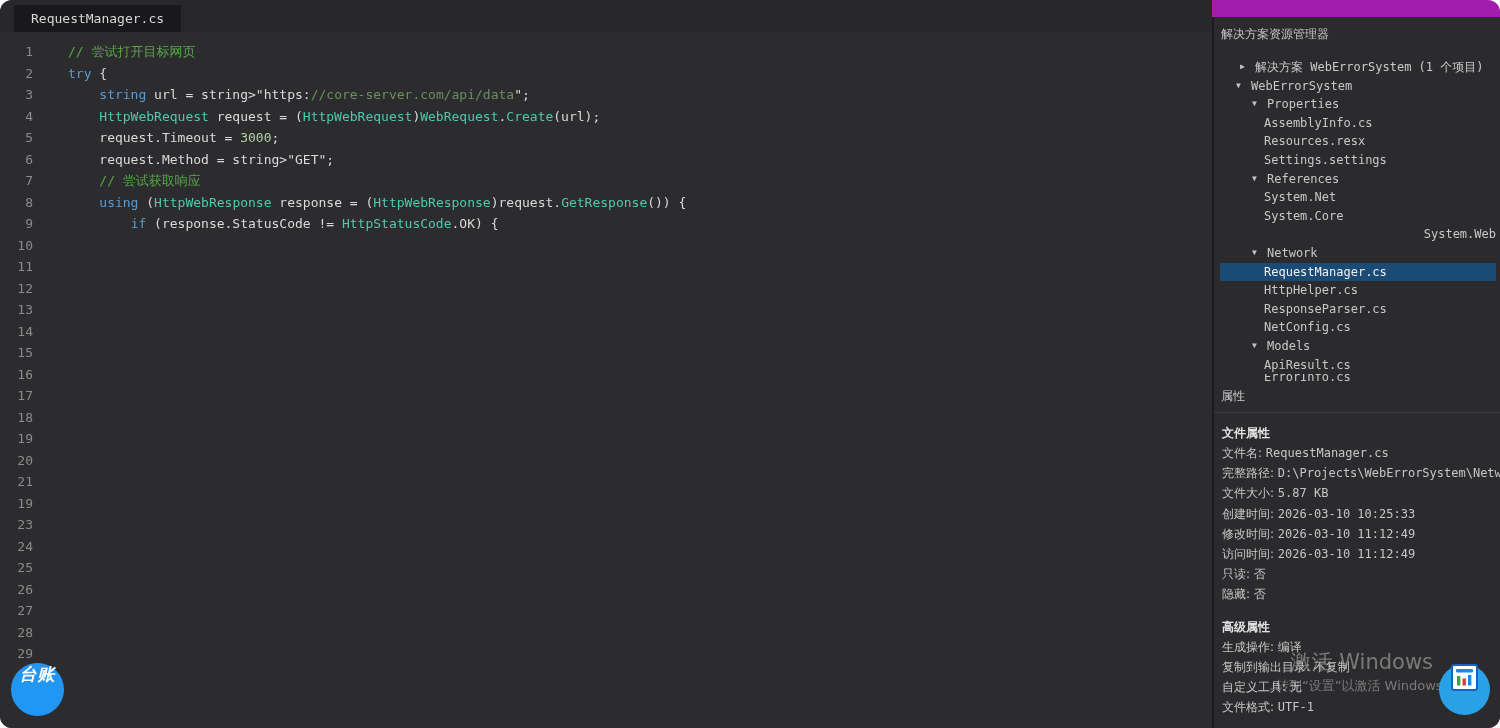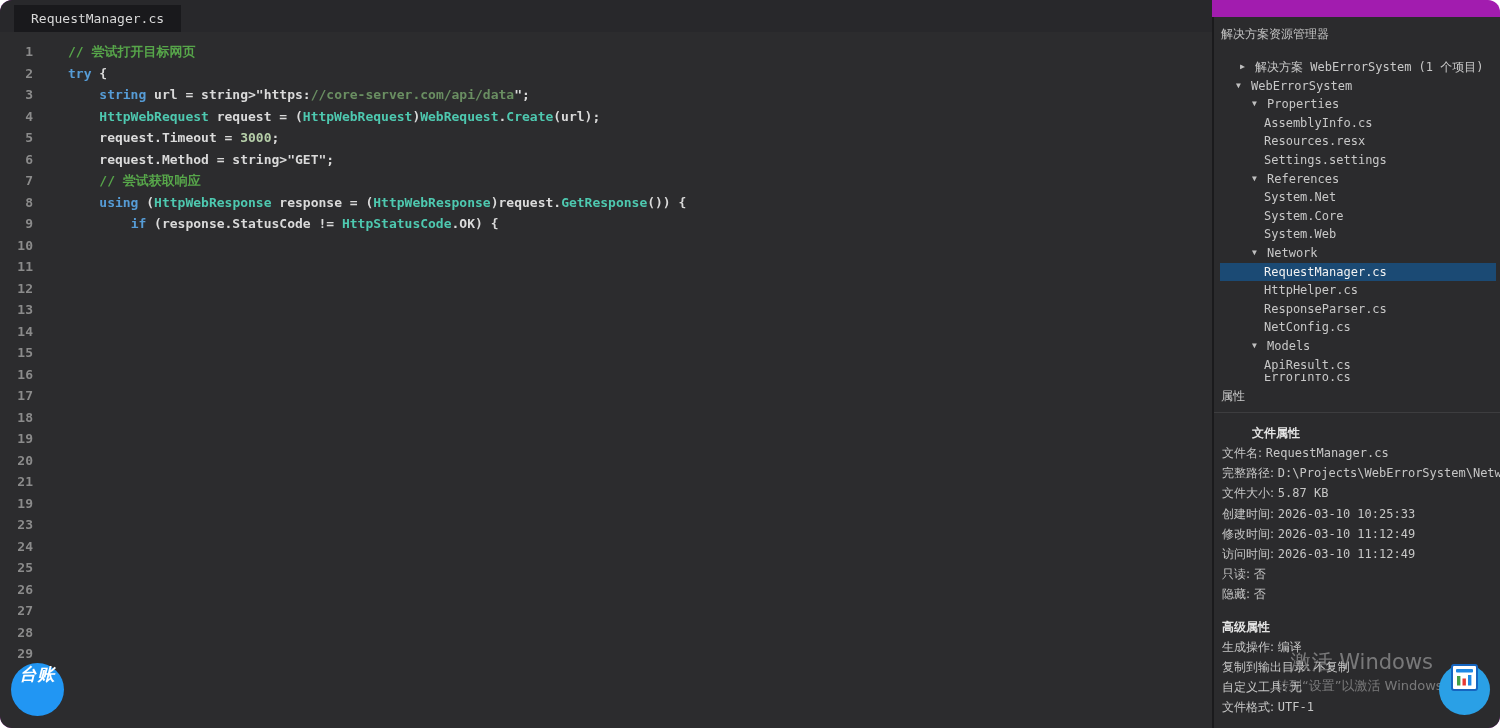--- a/index.html
+++ b/index.html
@@ -4,41 +4,41 @@
 <style>
   html,body{margin:0;padding:0;background:#ffffff;width:1500px;height:728px;font-family:"DejaVu Sans","Liberation Sans",sans-serif;}
   .window{position:absolute;left:0;top:0;width:1500px;height:728px;border-radius:12px;overflow:hidden;background:#a21caf;}
 
   
   .tabbar{position:absolute;left:0;top:0;right:288px;height:32px;background:#28282b;}
   .tab{position:absolute;left:14px;top:5px;height:27px;background:#19191c;color:#d8d8d8;
        font-family:"DejaVu Sans Mono","Liberation Mono",monospace;font-size:13px;line-height:27px;padding:0 17px;}
 
   
-  .editor{position:absolute;left:0;top:32px;width:1212px;bottom:0;background:#2c2c2e;padding-top:9px;box-sizing:border-box;overflow:hidden;font-weight:bold;}
+  .editor{position:absolute;left:0;top:32px;width:1212px;bottom:0;background:#2c2c2e;padding-top:9px;box-sizing:border-box;overflow:hidden;}
   .code-row{height:21.5px;line-height:21.5px;font-family:"DejaVu Sans Mono","Liberation Mono",monospace;font-size:13px;white-space:pre;}
   .ln{display:inline-block;width:33px;text-align:right;color:#8b8b8b;}
   .code-text{margin-left:35px;}
   .tok-k{color:#569cd6}.tok-t{color:#4ec9b0}.tok-p{color:#dadada}.tok-c{color:#57a64a}.tok-u{color:#6a8f62}.tok-n{color:#b5cea8}
 
   
   .sidebar{position:absolute;top:17px;right:0;width:288px;height:728px;background:#2b2b2d;border-left:2px solid #1a1a1c;box-sizing:border-box;}
   .se-header{height:32px;line-height:34px;padding-left:7px;color:#c2c2c2;font-size:12px;}
   .tree{position:absolute;left:0;top:41px;right:0;}
   .tree-row{display:flex;align-items:center;height:18.6px;line-height:18.6px;margin:0 4px 0 6px;color:#c8c8c8;
             font-family:"DejaVu Sans Mono","Liberation Mono",monospace;font-size:12px;white-space:nowrap;overflow:hidden;}
   .tree-row .arrow{display:inline-block;width:15px;font-size:8px;color:#c0c0c0;flex:0 0 15px;}
   .tree-row.selected{background:#1b4a74;color:#f2f2f2;}
   .tree-row.partial{height:7px;}
 
   .props-title{position:absolute;left:7px;top:371px;color:#cccccc;font-size:12px;}
   .props-divider{position:absolute;left:0;right:0;top:395px;height:1px;background:#3d3d3f;}
   .props{position:absolute;left:8px;right:2px;top:398px;color:#c6c6c6;font-size:12px;}
   .props .sec-h{font-weight:bold;color:#e4e4e4;line-height:20px;margin-top:12px;}
-  .props .sec-h.first{margin-top:8px;margin-left:30px;}
+  .props .sec-h.first{margin-top:8px;}
   .prop-row{line-height:20.2px;white-space:nowrap;}
   .prop-row .val{font-family:"DejaVu Sans Mono","Liberation Mono",monospace;font-size:12px;}
 
   
   .watermark{position:absolute;left:1268px;top:650px;color:rgba(215,215,215,0.45);z-index:5;pointer-events:none;}
   .watermark .wm1{font-size:21px;line-height:24px;text-align:center;}
   .watermark .wm2{font-size:13px;line-height:18px;margin-top:3px;margin-left:8px;}
 
   
   .fab{position:absolute;border-radius:50%;display:flex;align-items:flex-start;justify-content:center;z-index:6;cursor:pointer;font-style:italic;}
@@ -117,21 +117,21 @@
         <div class="tree-row" style="padding-left: 32px;">
           <span class="arrow">▼</span>
           <span>References</span>
         </div>
         <div class="tree-row" style="padding-left: 44px;">
           <span>System.Net</span>
         </div>
         <div class="tree-row" style="padding-left: 44px;">
           <span>System.Core</span>
         </div>
-        <div class="tree-row" style="padding-left: 44px;">
+        <div class="tree-row" style="padding-left: 44px; justify-content: flex-end;">
           <span>System.Web</span>
         </div>
         <div class="tree-row" style="padding-left: 32px;">
           <span class="arrow">▼</span>
           <span>Network</span>
         </div>
         <div class="tree-row selected" style="padding-left: 44px;">
           <span>RequestManager.cs</span>
         </div>
         <div class="tree-row" style="padding-left: 44px;">

